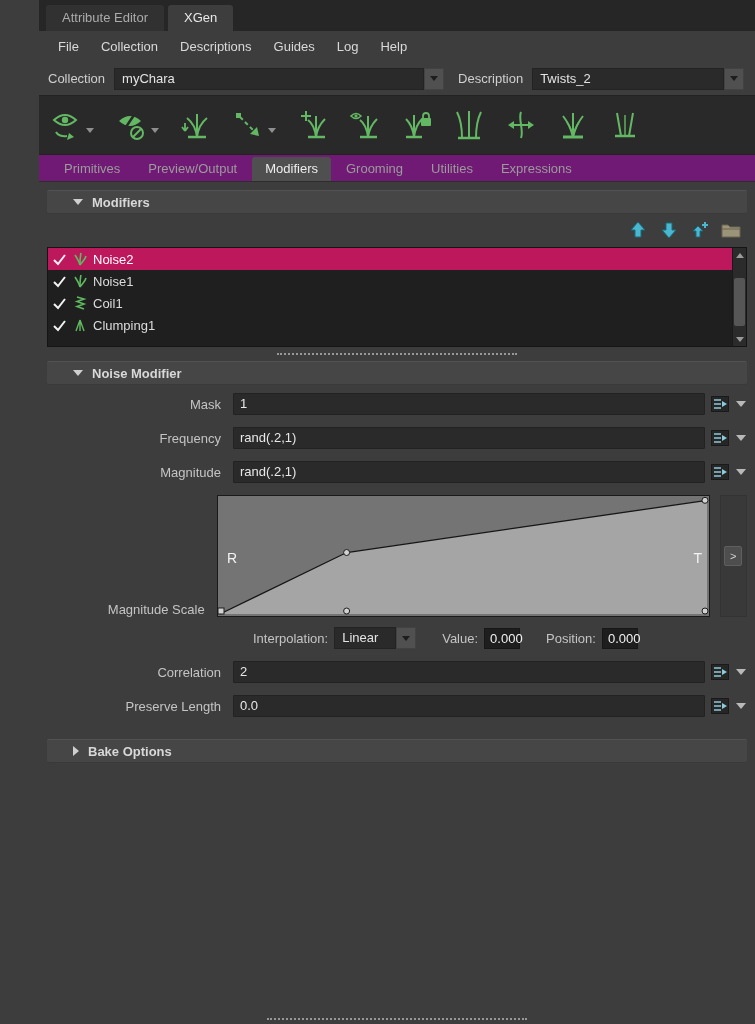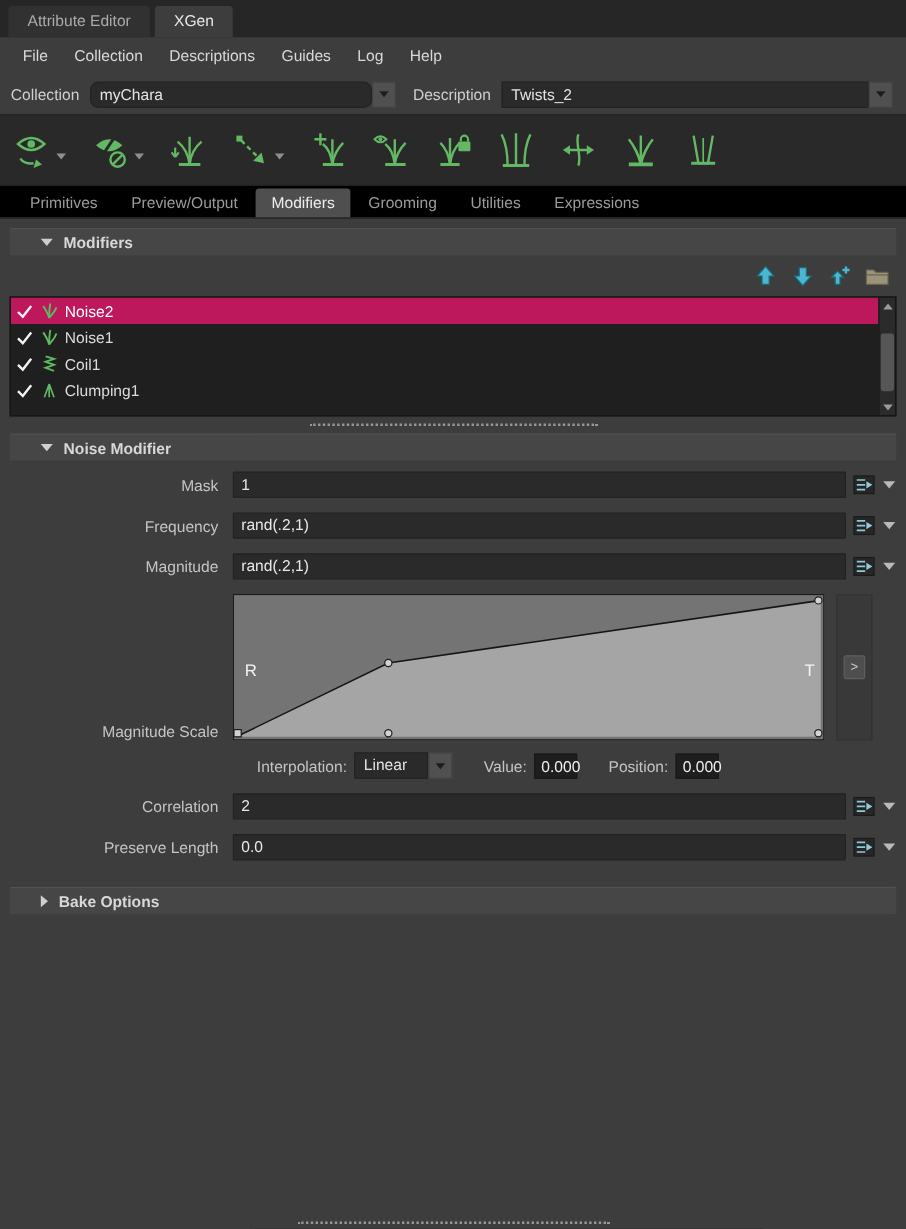--- a/index.html
+++ b/index.html
@@ -1,47 +1,47 @@
 <!DOCTYPE html>
 <html><head>
 <meta charset="utf-8">
 <style>
   * { margin:0; padding:0; box-sizing:border-box; }
   html,body { background:#2b2b2b; }
   body { font-family:"Liberation Sans", sans-serif; font-size:13px; }
-  .app { width:755px; height:1024px; background:#3d3d3d; overflow:hidden; position:relative; display:flex; flex-direction:column; }
+  .app { width:755px; height:1024px; background:#3d3d3d; overflow:hidden; position:relative; display:flex; flex-direction:column;padding-left:39px; }
 
   
   .titlebar { height:31px; background:#262626; display:flex; align-items:flex-end; padding-left:7px; gap:4px; flex:0 0 auto; }
   .wtab { padding:5px 16px 6px; font-size:13px; color:#ababab; background:#313131; border-radius:3px 3px 0 0; cursor:default; }
   .wtab.active { background:#3d3d3d; color:#e9e9e9; }
 
   
   .menubar { height:31px; display:flex; align-items:center; padding-left:8px; color:#d9d9d9; flex:0 0 auto; }
   .menu-item { padding:0 11px; height:100%; display:flex; align-items:center; }
 
   
   .selrow { height:33px; display:flex; align-items:center; padding:0 9px; flex:0 0 auto; }
   .sel-label { color:#cfcfcf; margin-right:9px; white-space:nowrap; }
   .dropdown { display:flex; height:22px; }
   .dd-value { background:#2a2a2a; border:1px solid #232323; color:#e4e4e4; line-height:20px; padding:0 7px; overflow:hidden; }
   .dd-btn { width:20px; background:#505050; border:1px solid #424242; display:flex; align-items:center; justify-content:center; }
   .arr-dark { width:0; height:0; border-left:4px solid transparent; border-right:4px solid transparent; border-top:5px solid #1d1d1d; }
-  .dd-collection .dd-value { width:235px;border-radius:7px; }
+  .dd-collection .dd-value { width:310px; }
   .dd-description { flex:1; margin-right:2px; }
   .dd-description .dd-value { flex:1; }
   .gap14 { width:14px; }
 
   
   .toolbar { height:60px; background:#292929; border-top:1px solid #222; border-bottom:1px solid #222; display:flex; align-items:center; padding:0 12px; gap:22px; flex:0 0 auto; }
   .tbtn { display:flex; align-items:center; gap:5px; }
   .tb-arrow { width:0; height:0; border-left:4px solid transparent; border-right:4px solid transparent; border-top:5px solid #8f8f8f; margin-top:10px; }
 
   
-  .tabbar { height:27px; background:#000000; border-bottom:1px solid #2d2d2d; display:flex; align-items:flex-end; padding-left:12px; gap:2px; flex:0 0 auto; }
+  .tabbar { height:27px; background:#701a75; border-bottom:1px solid #2d2d2d; display:flex; align-items:flex-end; padding-left:12px; gap:2px; flex:0 0 auto; }
   .stab { padding:4px 13px 5px; color:#9b9b9b; border-radius:3px 3px 0 0; }
   .stab.active { background:#4f4f4f; color:#ededed; }
 
   
   .content { flex:1; display:flex; flex-direction:column; padding-top:8px; position:relative; }
   .frame-header { margin:0 8px; height:24px; background:#464646; border-top:1px solid #525252; border-bottom:1px solid #3a3a3a; border-radius:2px; display:flex; align-items:center; padding-left:26px; gap:9px; color:#d8d8d8; font-weight:bold; flex:0 0 auto; }
   .tri-down { width:0; height:0; border-left:5px solid transparent; border-right:5px solid transparent; border-top:6px solid #cfcfcf; }
   .tri-right { width:0; height:0; border-top:5px solid transparent; border-bottom:5px solid transparent; border-left:6px solid #cfcfcf; }
 
   .list-toolbar { height:31px; display:flex; justify-content:flex-end; align-items:center; padding-right:13px; gap:9px; flex:0 0 auto; }

